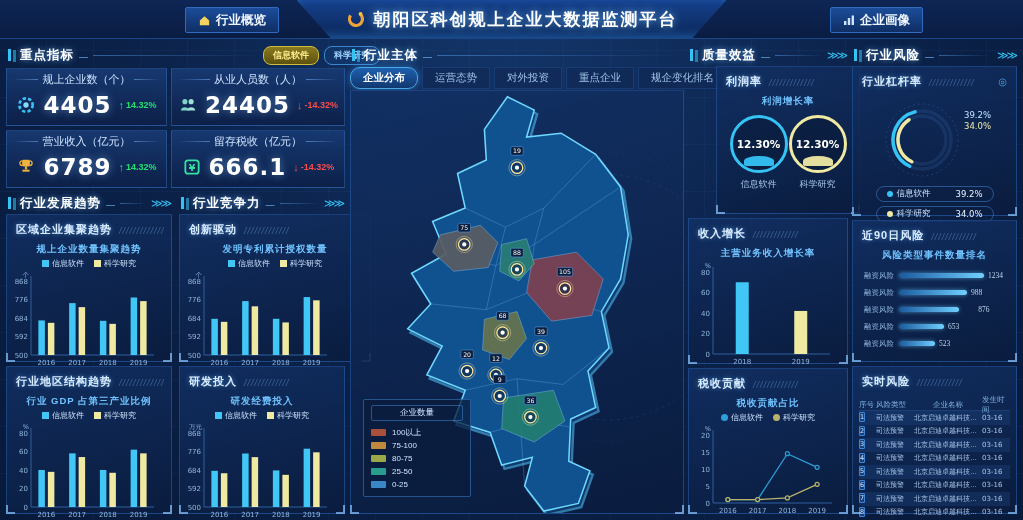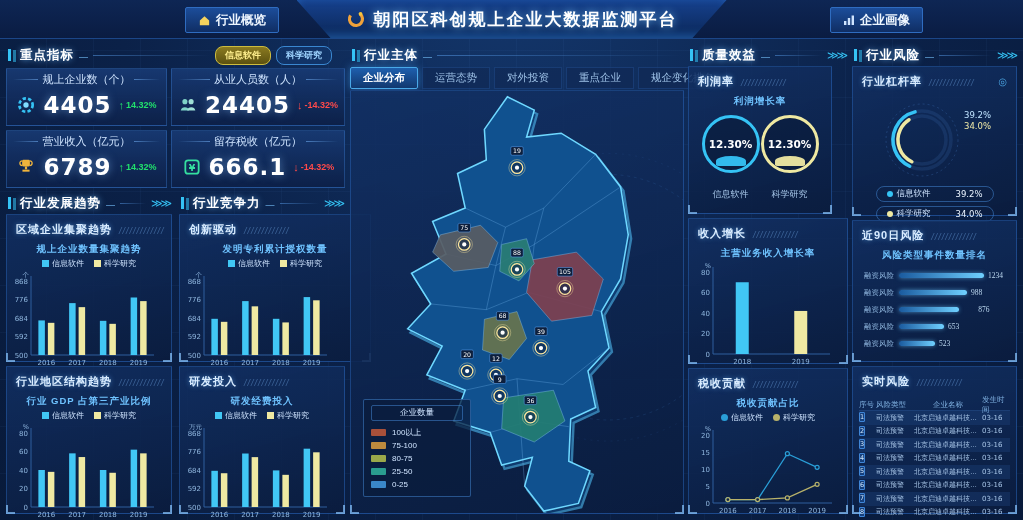--- a/index.html
+++ b/index.html
@@ -66,21 +66,21 @@
   
   .hbar-rows{padding:4px 8px 0 8px;}
   .hbar-row{display:flex;align-items:center;height:17px;gap:5px;}
   .hbar-label{width:33px;font-size:7.5px;color:#8fb6de;text-align:right;white-space:nowrap;}
   .hbar-track{flex:1;position:relative;height:5px;}
   .hbar-fill{position:absolute;left:0;top:0;height:5px;border-radius:3px;
     background:linear-gradient(90deg,#1a5a9e,#6fd0ff);box-shadow:0 0 4px rgba(110,200,255,.6);}
   .hbar-val{position:absolute;top:-2px;margin-left:4px;font-size:7.5px;color:#bcd8f0;font-family:Liberation Serif, serif;}
   
   .gauge-row{display:flex;justify-content:space-around;padding:6px 12px 0 12px;}
-  .gauge{display:flex;flex-direction:column;align-items:center;gap:15px;}
+  .gauge{display:flex;flex-direction:column;align-items:center;gap:5px;}
   .gauge-circle{width:52px;height:52px;border-radius:50%;border:3px solid;position:relative;
     display:flex;align-items:center;justify-content:center;overflow:hidden;background:rgba(8,24,52,.5);}
   .gauge-value{font-family:"DejaVu Sans",sans-serif;font-size:10.5px;font-weight:bold;color:#fff;z-index:2;}
   .gauge-wave{position:absolute;bottom:4px;left:50%;transform:translateX(-50%);width:30px;height:10px;
     border-radius:50% 50% 10% 10%;opacity:.95;}
   .gauge-label{font-size:9px;color:#a8c8ea;}
   
   .lev-legend{display:flex;flex-direction:column;gap:4px;align-items:center;margin-top:2px;}
   .lev-item{display:flex;align-items:center;gap:6px;border:1px solid rgba(70,140,220,.5);border-radius:9px;
     padding:1px 10px;font-size:8.5px;color:#cfe4ff;width:96px;justify-content:space-between;}
@@ -95,21 +95,21 @@
   .rt-row:nth-child(odd){background:rgba(26,62,118,.45);}
   .rt-no{width:9px;height:9px;line-height:9px;text-align:center;font-size:6.5px;color:#cfe8ff;
     background:#15407e;border:1px solid #3f85d6;border-radius:1px;font-family:"DejaVu Sans",sans-serif;}
   .rt-co{overflow:hidden;text-overflow:ellipsis;}
   .rt-time{font-family:"DejaVu Sans",sans-serif;}
   
   .tabs{position:absolute;display:flex;gap:4px;}
   .tab{font-size:10.5px;color:#9fc3e8;padding:3px 12px;cursor:pointer;background:rgba(16,40,84,.6);
     border:1px solid rgba(48,110,200,.25);white-space:nowrap;}
   .tab.active{color:#fff;font-weight:bold;background:linear-gradient(180deg,#1e5fae,#11386f);
-    border:1px solid #49a8e8;box-shadow:0 0 8px rgba(70,170,255,.5);border-radius:2px;}
+    border:1px solid #49a8e8;box-shadow:0 0 8px rgba(70,170,255,.5);border-radius:10px;}
   
   .map-legend{position:absolute;left:12px;bottom:16px;width:92px;background:rgba(10,28,60,.75);
     border:1px solid rgba(70,140,220,.5);padding:5px 7px;border-radius:2px;}
   .map-legend-title{font-size:8.5px;color:#cfe4ff;text-align:center;border:1px solid rgba(70,140,220,.5);
     border-radius:2px;margin-bottom:5px;padding:1px 0;}
   .ml-row{display:flex;align-items:center;gap:6px;height:13px;font-size:8px;color:#cfe4ff;}
   .ml-sw{width:15px;height:7px;border-radius:1px;}
 </style>
 </head>
 <body>
@@ -131,21 +131,21 @@
     <span>企业画像</span>
   </div>
   <div class="hdr-btn left">
     <svg width="13" height="13" viewBox="0 0 14 14">
       <path d="M2,7 L7,2.5 L12,7 L12,12 L2,12 Z" fill="#f5d35e"></path>
     </svg>
     <span>行业概览</span>
   </div>
 </div>
 
-<div class="sec-head" style="left:8px;top:46px;width:324px;">
+<div class="sec-head" style="left:8px;top:46px;width:372px;">
   <span class="sec-ico"></span>
   <span class="sec-title">重点指标</span>
   <span class="sec-dash"></span>
   <span class="sec-line"></span>
   <span class="tag-pill tag-yellow">信息软件</span>
   <span class="tag-pill tag-blue">科学研究</span>
 </div>
 <div class="kpi-grid" style="left:6px;top:68px;width:339px;height:120px;">
   <div class="kpi-card">
     <div class="kpi-title">
@@ -533,21 +533,21 @@
   </div>
 </div>
 
 <div class="sec-head" style="left:690px;top:46px;width:156px;">
   <span class="sec-ico"></span>
   <span class="sec-title">质量效益</span>
   <span class="sec-dash"></span>
     <span class="sec-line"></span>
   <span class="sec-more"></span>
 </div>
-<div class="panel" style="left:688px;top:66px;width:144px;height:148px;">
+<div class="panel" style="left:716px;top:66px;width:144px;height:148px;">
   <div class="sub-head">
       <span class="sub-title">利润率</span>
       <span class="sub-slashes"></span>
     </div>
   <div class="chart-title">利润增长率</div>
   <div class="gauge-row">
     <div class="gauge">
       <div class="gauge-circle" style="border-color: rgb(53, 195, 245);">
         <span class="gauge-value">12.30%</span>
         <span class="gauge-wave" style="background-color: rgb(53, 195, 245);"></span>

